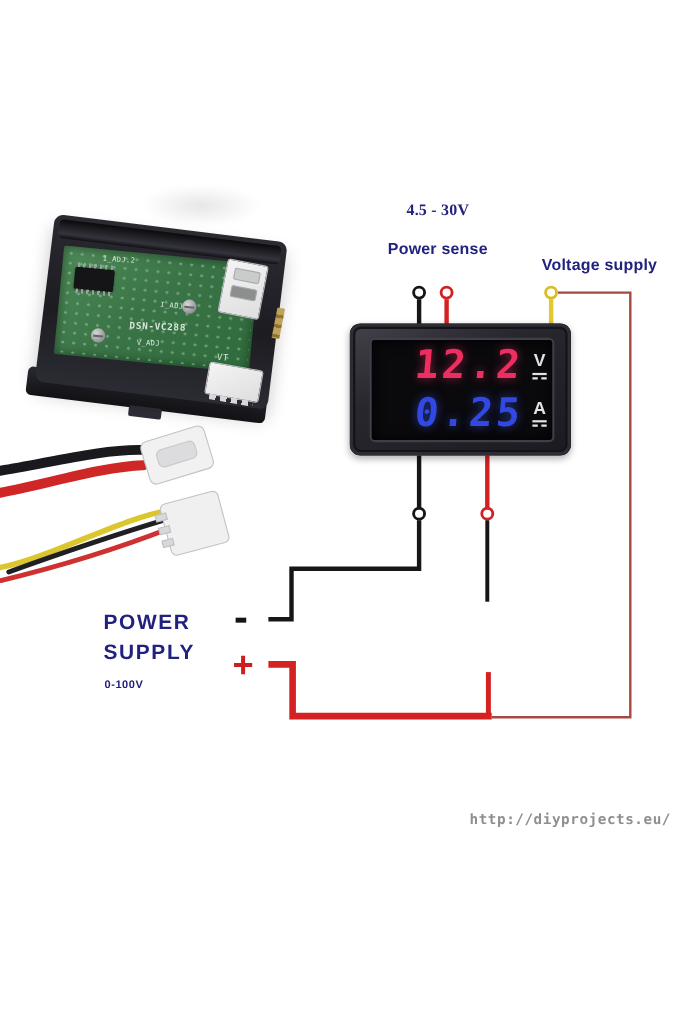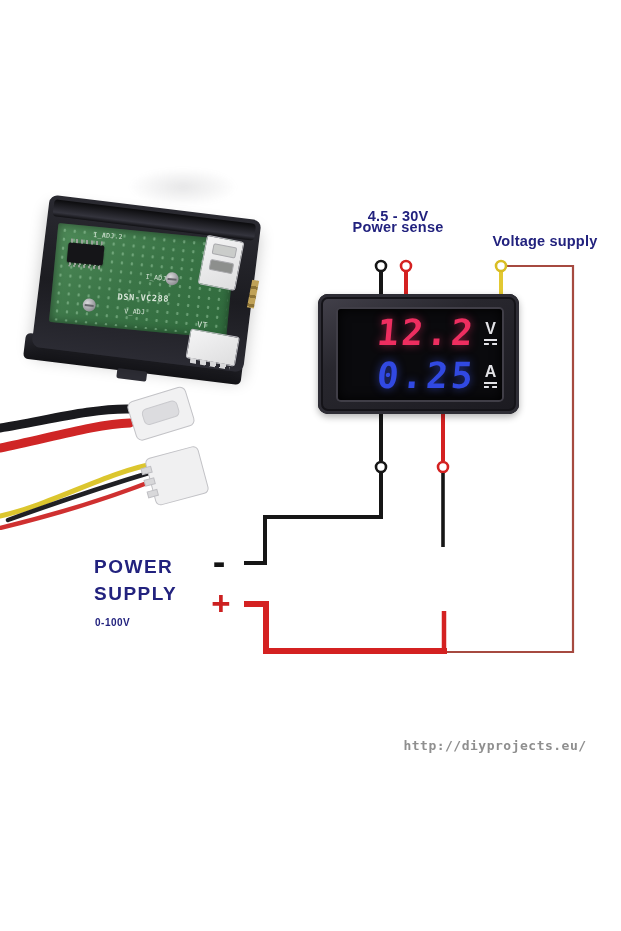--- a/index.html
+++ b/index.html
@@ -107,29 +107,29 @@
     <path class="wk" d="M381 414 L381 461"></path>
     <circle class="term tk" cx="381" cy="467" r="5"></circle>
     <path class="wk" d="M381 473 L381 517 L265 517 L265 563 L244 563"></path>
     <path class="wr" d="M443 414 L443 461"></path>
     <circle class="term tr" cx="443" cy="467" r="5"></circle>
     <path class="wk36" d="M443 473 L443 547"></path>
     <path class="wr6" d="M244 604 L266 604 L266 651 L447 651"></path>
     <path class="wr45" d="M444 611 L444 649"></path>
   </svg>
 
-  <div class="abs lbl lbl-sm" style="left:338px;top:208px;width:120px;">4.5 - 30V</div>
+  <div class="abs lbl lbl-sm" style="left:338px;top:183px;width:120px;font-family:Liberation Serif, serif;">4.5 - 30V</div>
   <div class="abs lbl lbl-sm" style="left:338px;top:219px;width:120px;">Power sense</div>
   <div class="abs lbl lbl-sm" style="left:485px;top:233px;width:120px;">Voltage supply</div>
   <div class="abs minus" style="left:206px;top:551px;width:26px;">-</div>
   <div class="abs plus" style="left:205px;top:589px;width:32px;">+</div>
   <div class="abs src1" style="left:94px;top:557px;">POWER</div>
   <div class="abs src2" style="left:94px;top:584px;text-align:center;">SUPPLY</div>
   <div class="abs src3" style="left:95px;top:617px;">0-100V</div>
-  <div class="abs url" style="left:380px;top:738px;width:230px;text-align:center;">http://diyprojects.eu/</div>
+  <div class="abs url" style="left:380px;top:738px;width:230px;">http://diyprojects.eu/</div>
 
   <div class="abs meter">
     <div class="meter-display">
       <div class="mrow">
         <span class="digits dred">12.2</span>
         <span class="unit">
           <span>V</span>
           <span class="dc">
               <i class="s"></i>
               <i class="d"></i>

